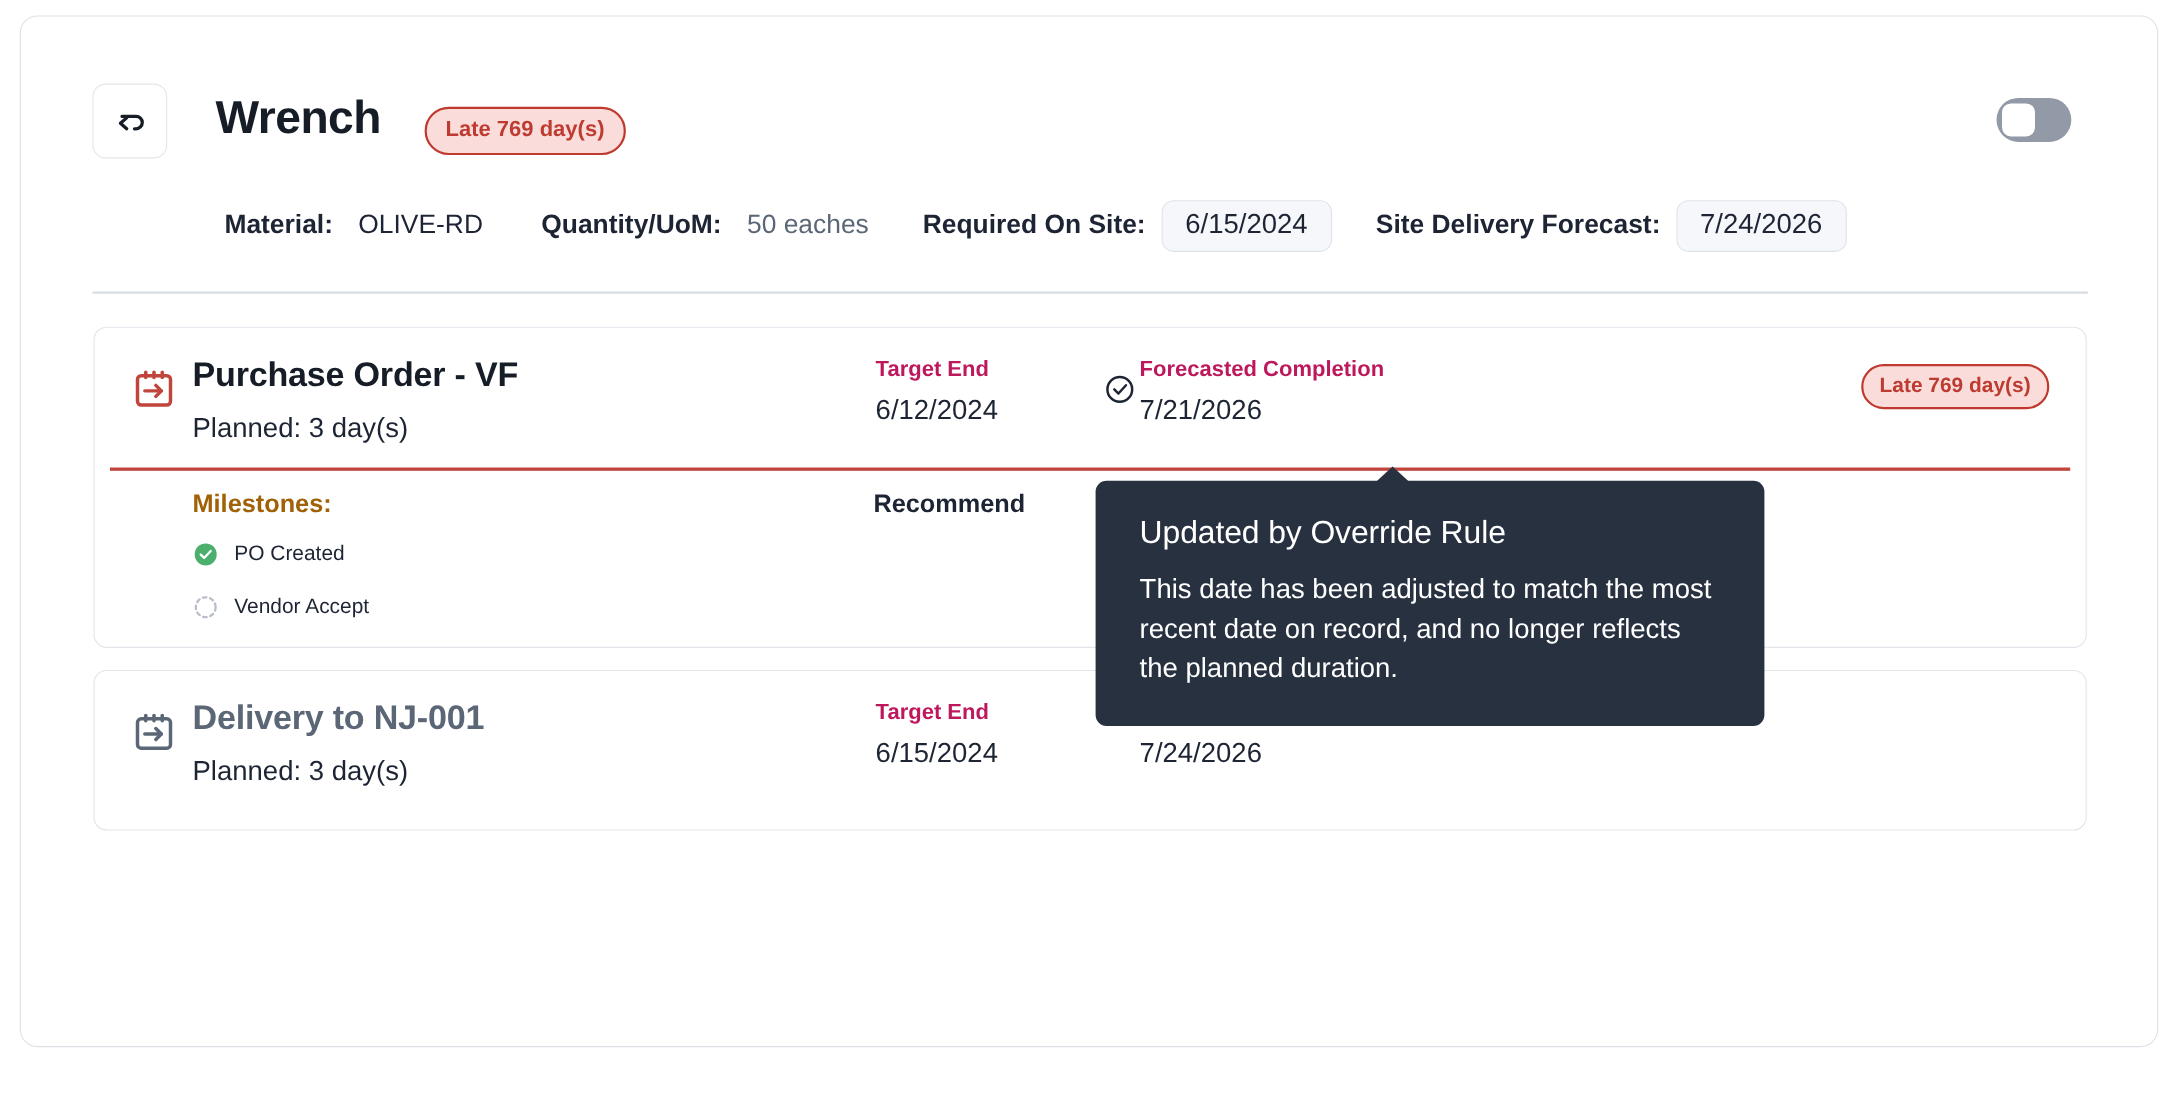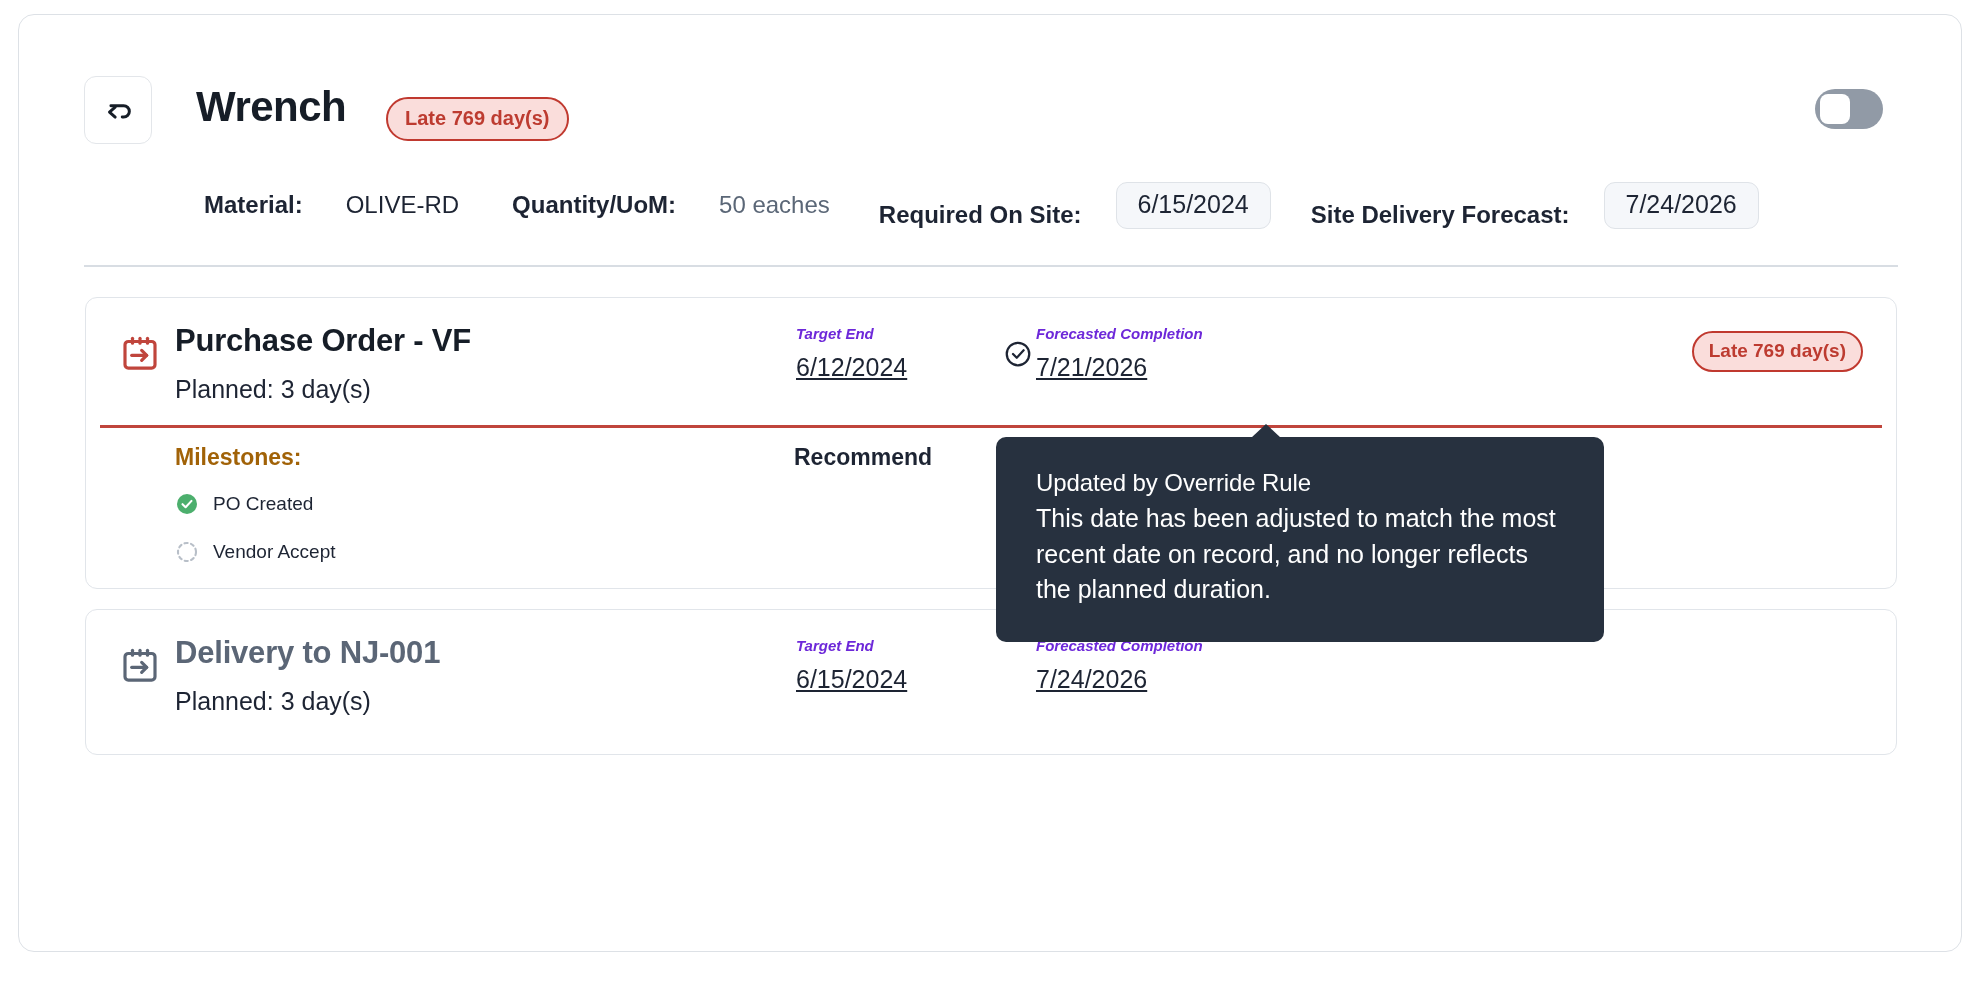--- a/index.html
+++ b/index.html
@@ -85,21 +85,21 @@
   }
 
   
   .meta-row {
     position: absolute;
     left: 0; top: 160px; right: 0; height: 60px;
     display: flex;
     align-items: center;
     padding-left: 185px;
   }
-  .meta-item { display: flex; align-items: flex-end; white-space: nowrap; gap: 20px; }
+  .meta-item { display: flex; align-items: center; white-space: nowrap; }
   .meta-label { font-size: 24px; font-weight: bold; color: #1d2433; }
   .meta-value { font-size: 24px; color: #1d2433; margin-left: 23px; }
   .meta-value.muted { color: #5b6777; }
   .meta-gap-1 { width: 53px; }
   .meta-gap-2 { width: 49px; }
   .meta-gap-3 { width: 40px; }
 
   .date-chip {
     margin-left: 14px;
     padding: 9px 21px 11px 21px;
@@ -156,32 +156,30 @@
 
   .col-target {
     position: absolute;
     left: 710px; top: 27px;
   }
   .col-forecast {
     position: absolute;
     left: 950px; top: 27px;
   }
   .col-head {
-    font-size: 15px;
-    font-weight: bold;
-    color: #6d28d9;
-    white-space: nowrap;
-    font-style: italic;
+    font-size: 20px;
+    font-weight: bold;
+    color: #be185d;
+    white-space: nowrap;
   }
   .col-val {
     margin-top: 11px;
     font-size: 25px;
     color: #1d2433;
     white-space: nowrap;
-    text-decoration: underline;
   }
 
   .override-icon {
     position: absolute;
     left: 917px; top: 41px;
     width: 30px; height: 30px;
     cursor: pointer;
   }
 
   .late-badge-card {
@@ -246,23 +244,23 @@
   }
   .tooltip-arrow {
     position: absolute;
     left: 255px; top: -13px;
     width: 0; height: 0;
     border-left: 15px solid transparent;
     border-right: 15px solid transparent;
     border-bottom: 14px solid #27313f;
   }
   .tooltip-title {
-    font-size: 24px;
+    font-size: 29px;
     font-weight: normal;
-    margin-bottom: 4px;
+    margin-bottom: 17px;
     letter-spacing: -0.1px;
   }
   .tooltip-body {
     font-size: 25px;
     line-height: 1.42;
     color: #ffffff;
   }
 </style>
 </head>
 <body>

